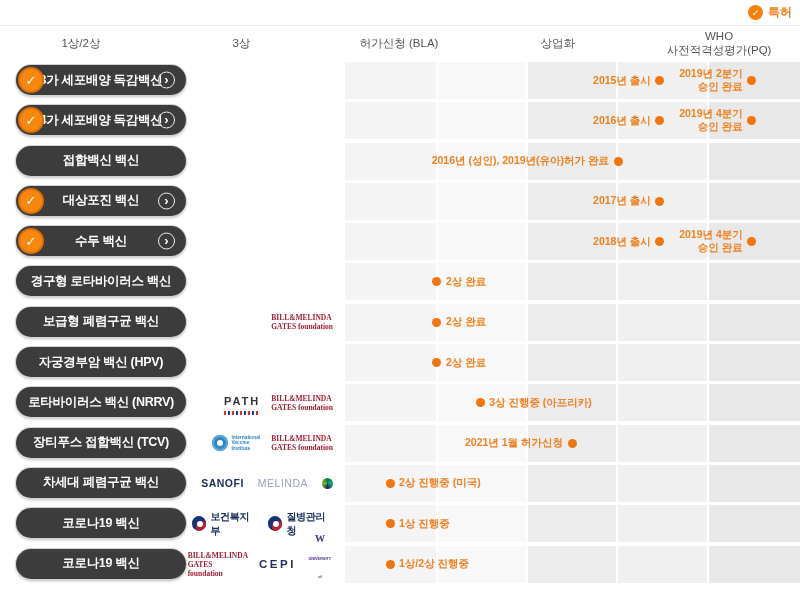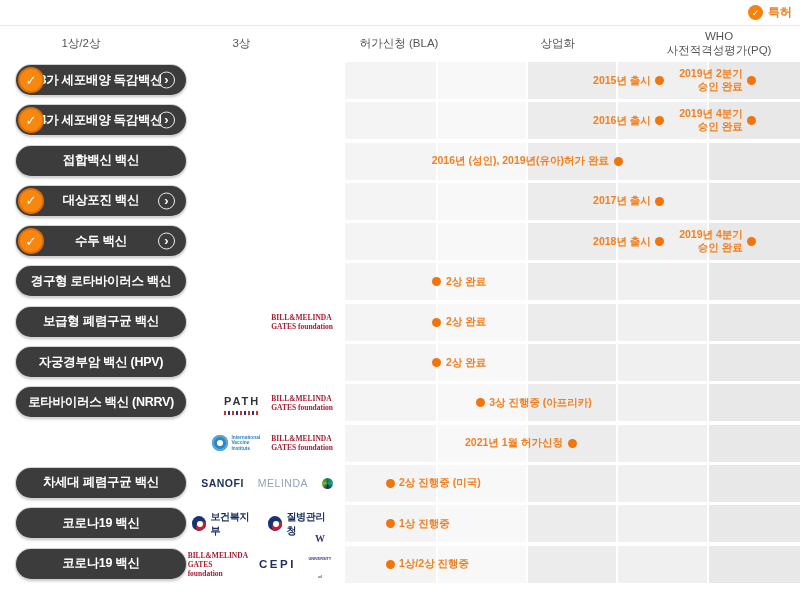--- a/index.html
+++ b/index.html
@@ -268,20 +268,23 @@
           <div class="cell c2"></div>
           <div class="cell c3"></div>
           <div class="cell c4"></div>
           <div class="cell c5"></div>
           <div class="dot" style="left: 29.7%; background: rgb(242, 116, 12);"></div>
           <div class="mtext right" style="color: rgb(240, 129, 34); left: calc(29.7% + 9px);">3상 진행중 (아프리카)</div>
         </div>
       </div>
       <div class="row">
         <div class="left-col">
+          <div class="pill">
+            <span class="plabel">장티푸스 접합백신 (TCV)</span>
+          </div>
           <div class="logos">
             <div class="lg-ivi">
               <div class="glb"></div>
               <span class="txt">International
 Vaccine
 Institute</span>
             </div>
             <div class="lg-gates">BILL&amp;MELINDA
 GATES foundation</div>
           </div>

